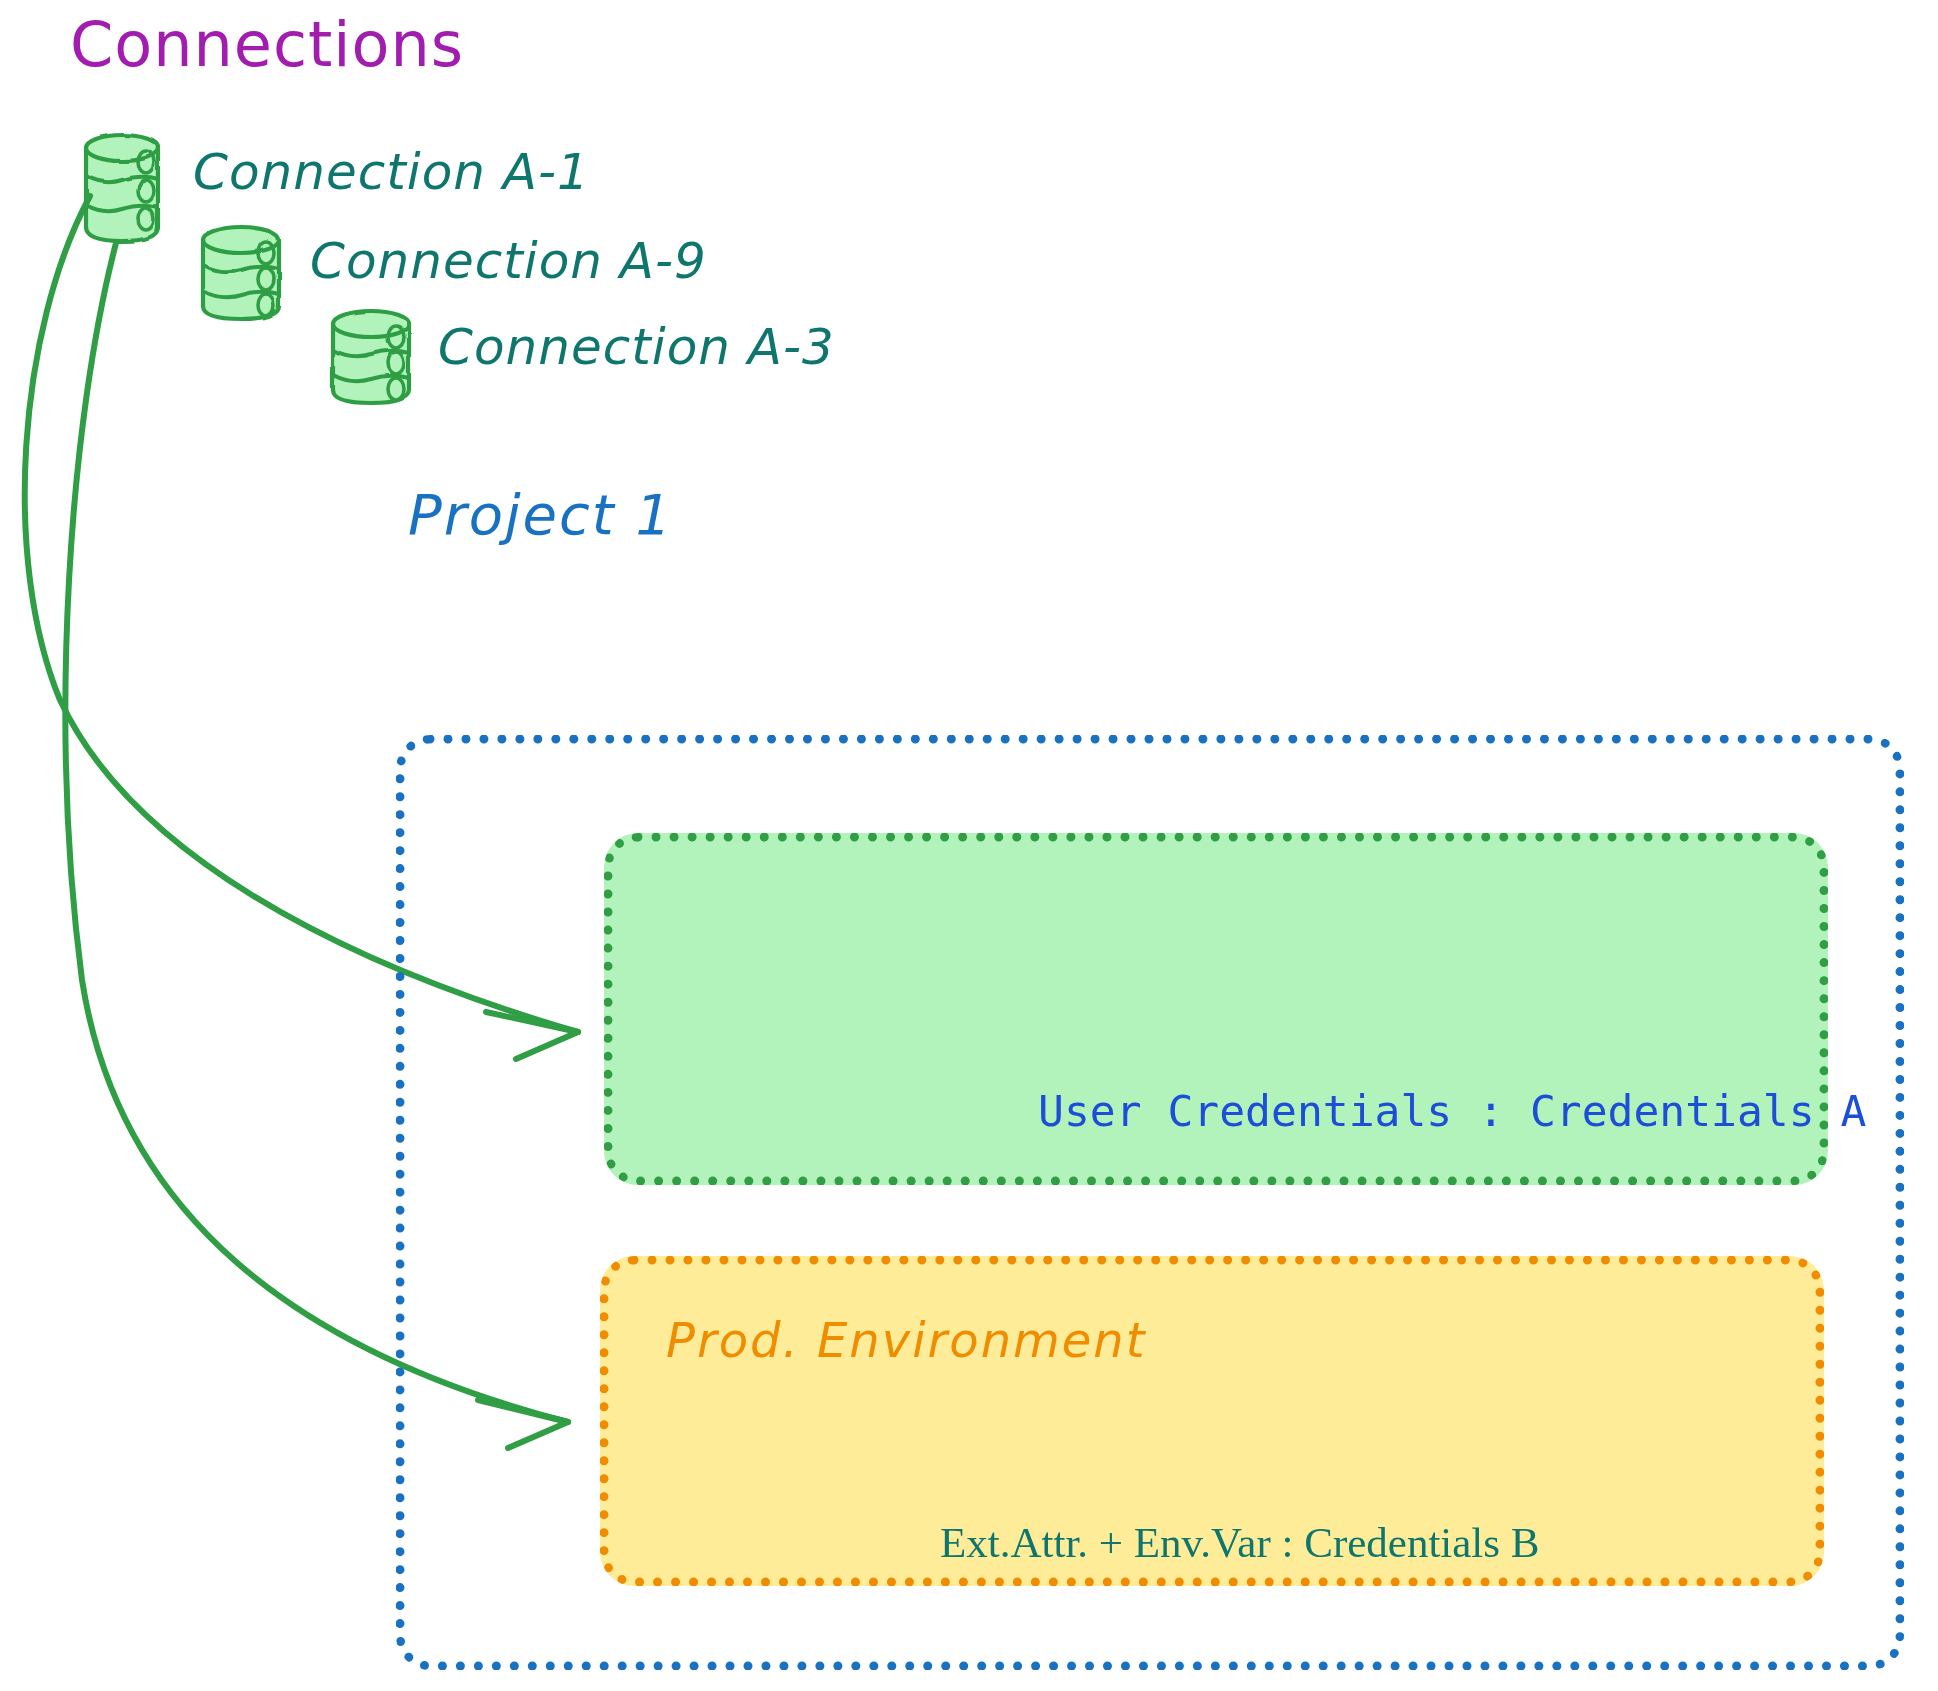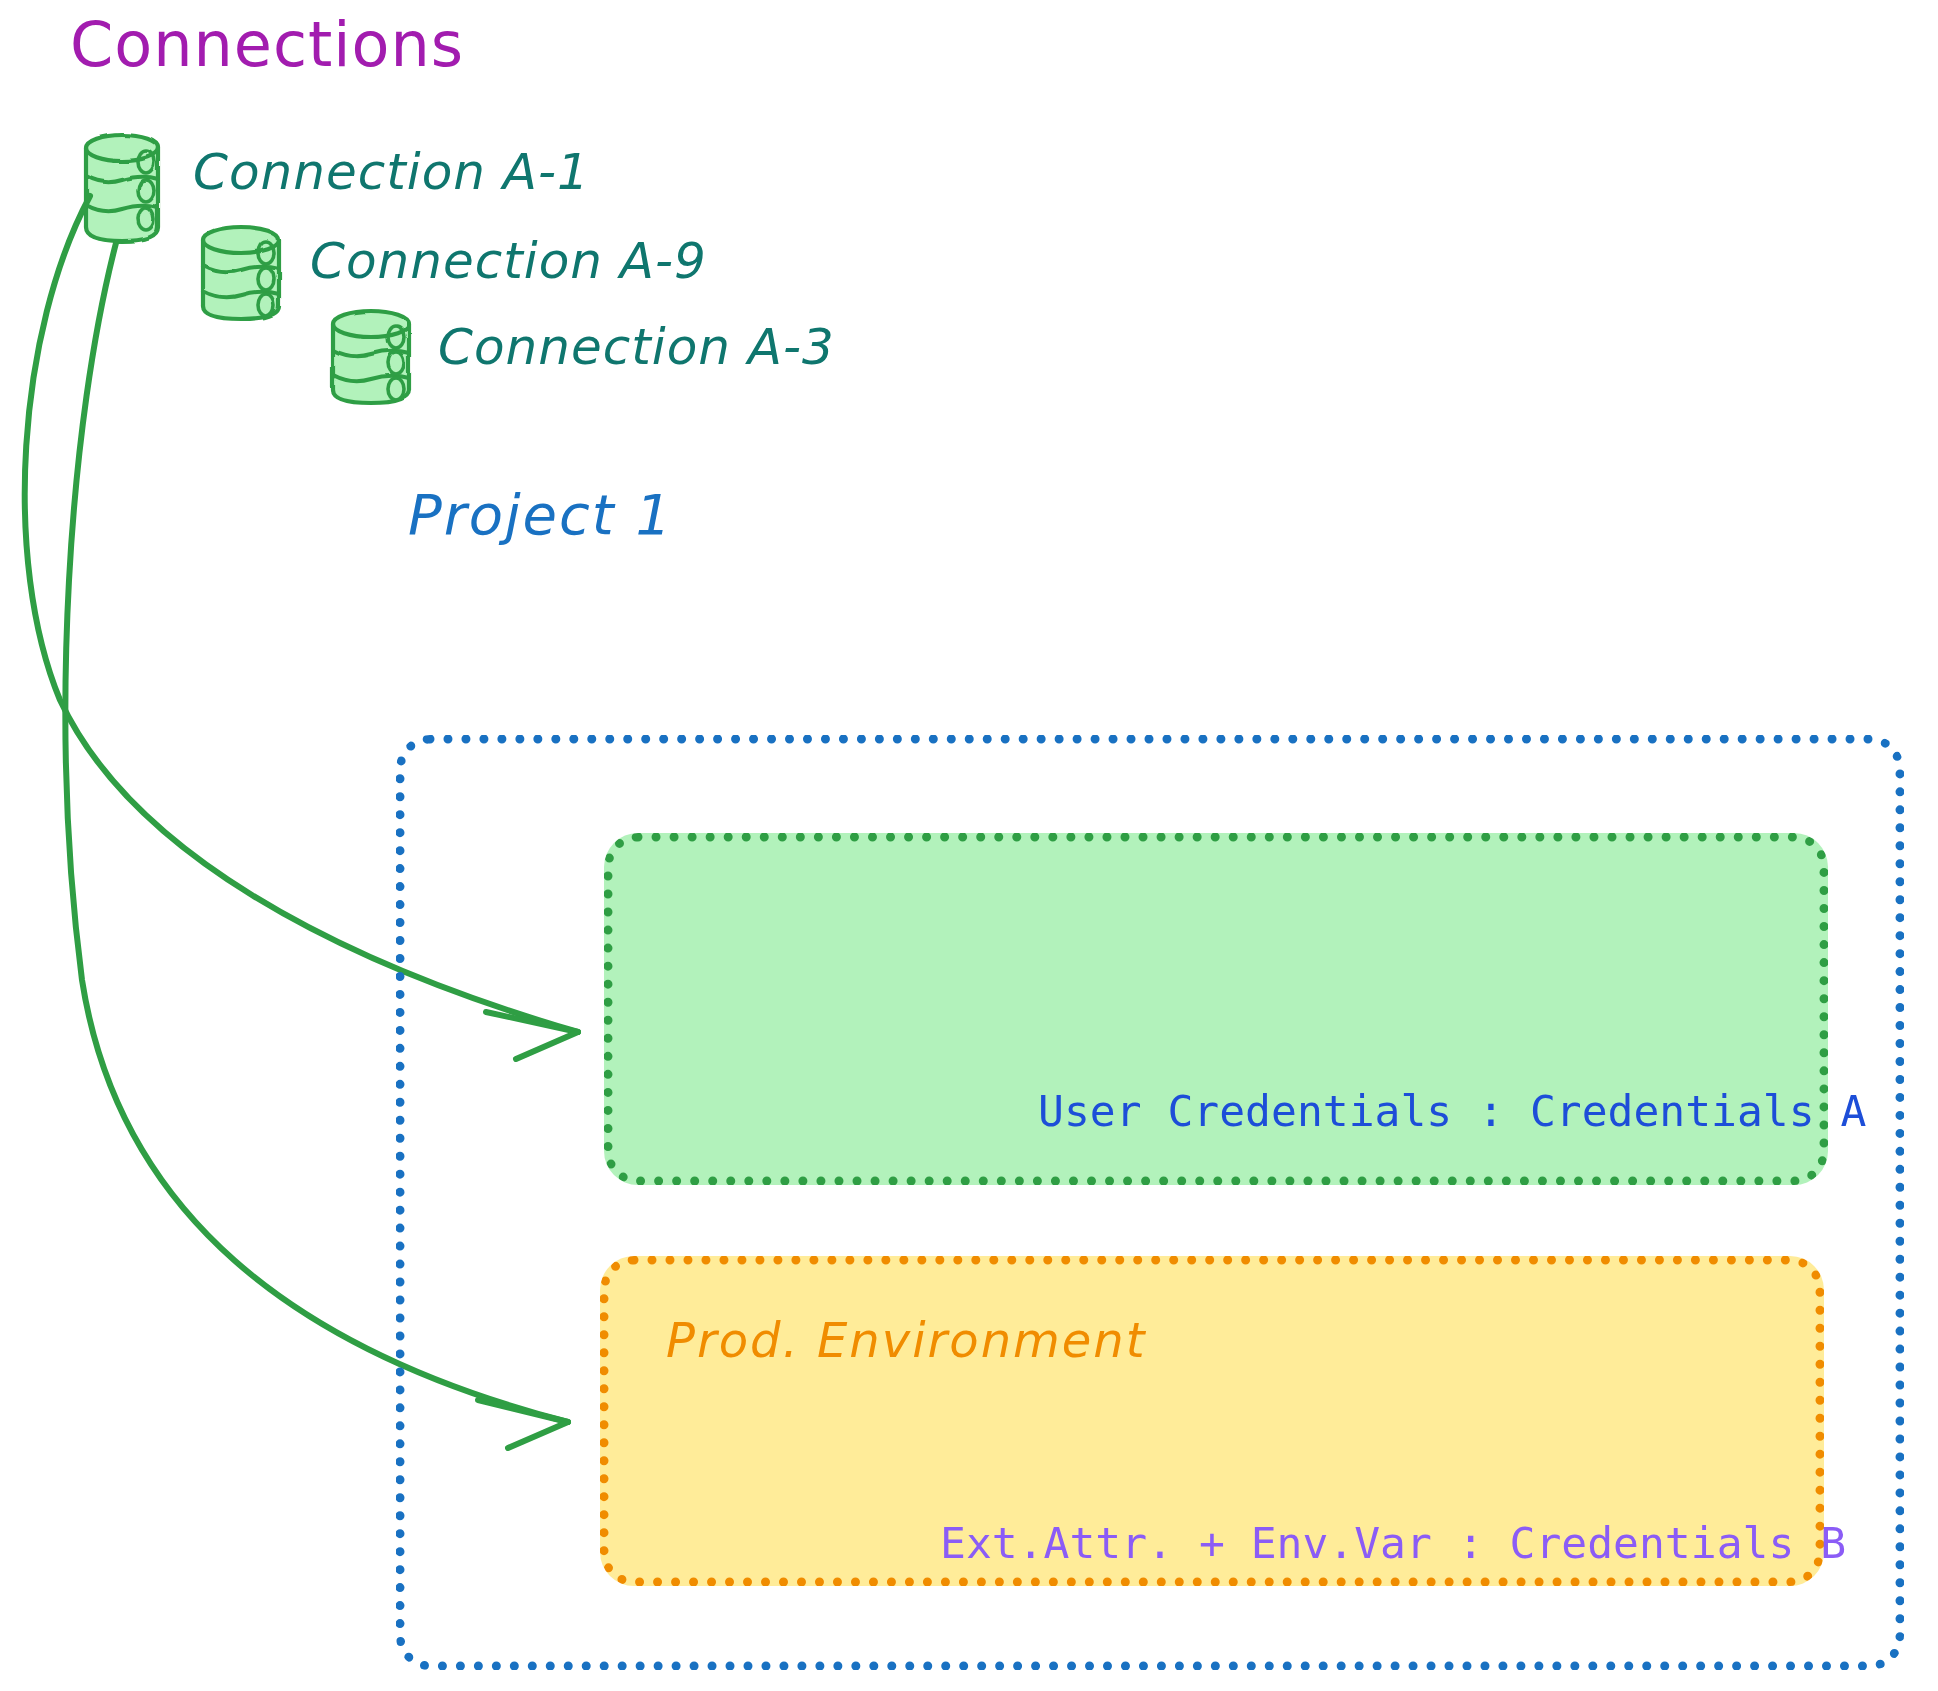--- a/index.html
+++ b/index.html
@@ -121,21 +121,22 @@
     margin-left: 35px;
   }
   .mono-prod-1 {
     left: 940px;
     top: 1462px;
     color: #e03131;
   }
   .mono-prod-2 {
     left: 940px;
     top: 1518px;
-    color: #8b5cf6;
+    color: #0f766e;
+    font-family: Liberation Serif, serif;
   }
 
   
   svg.overlay {
     position: absolute;
     left: 0;
     top: 0;
     width: 1938px;
     height: 1691px;
     pointer-events: none;

